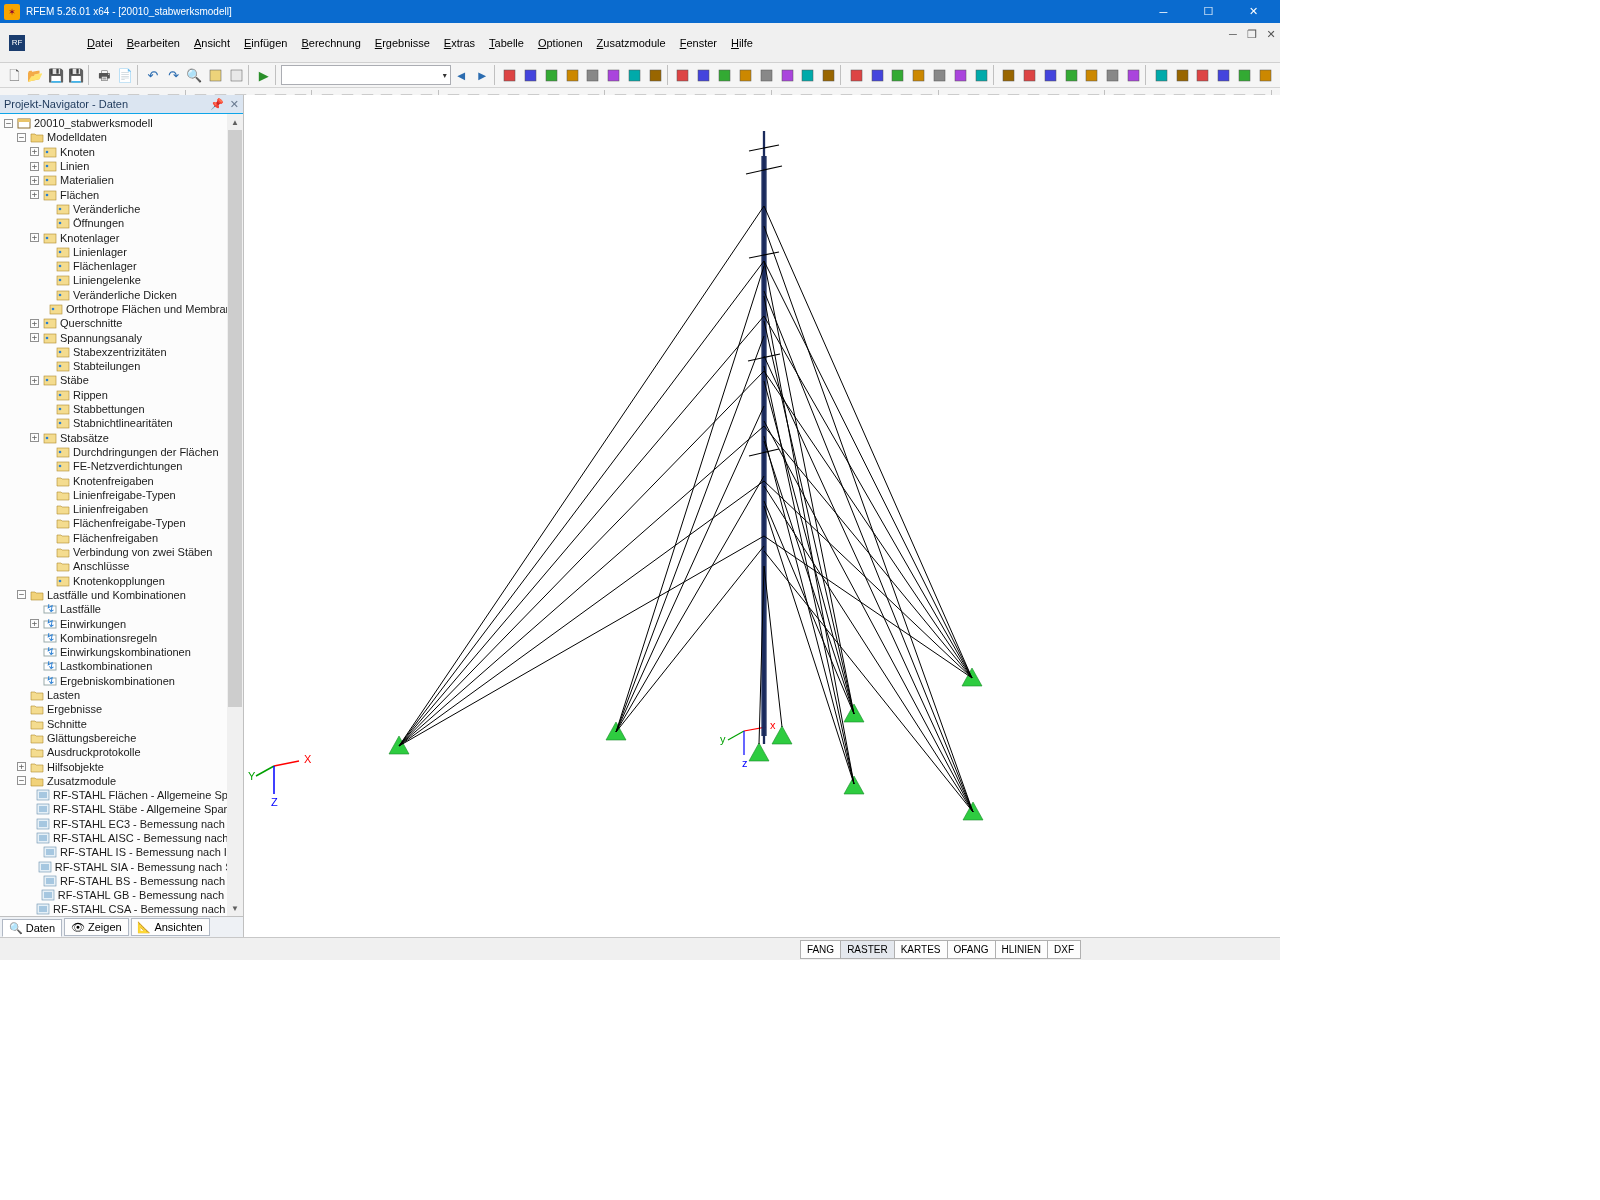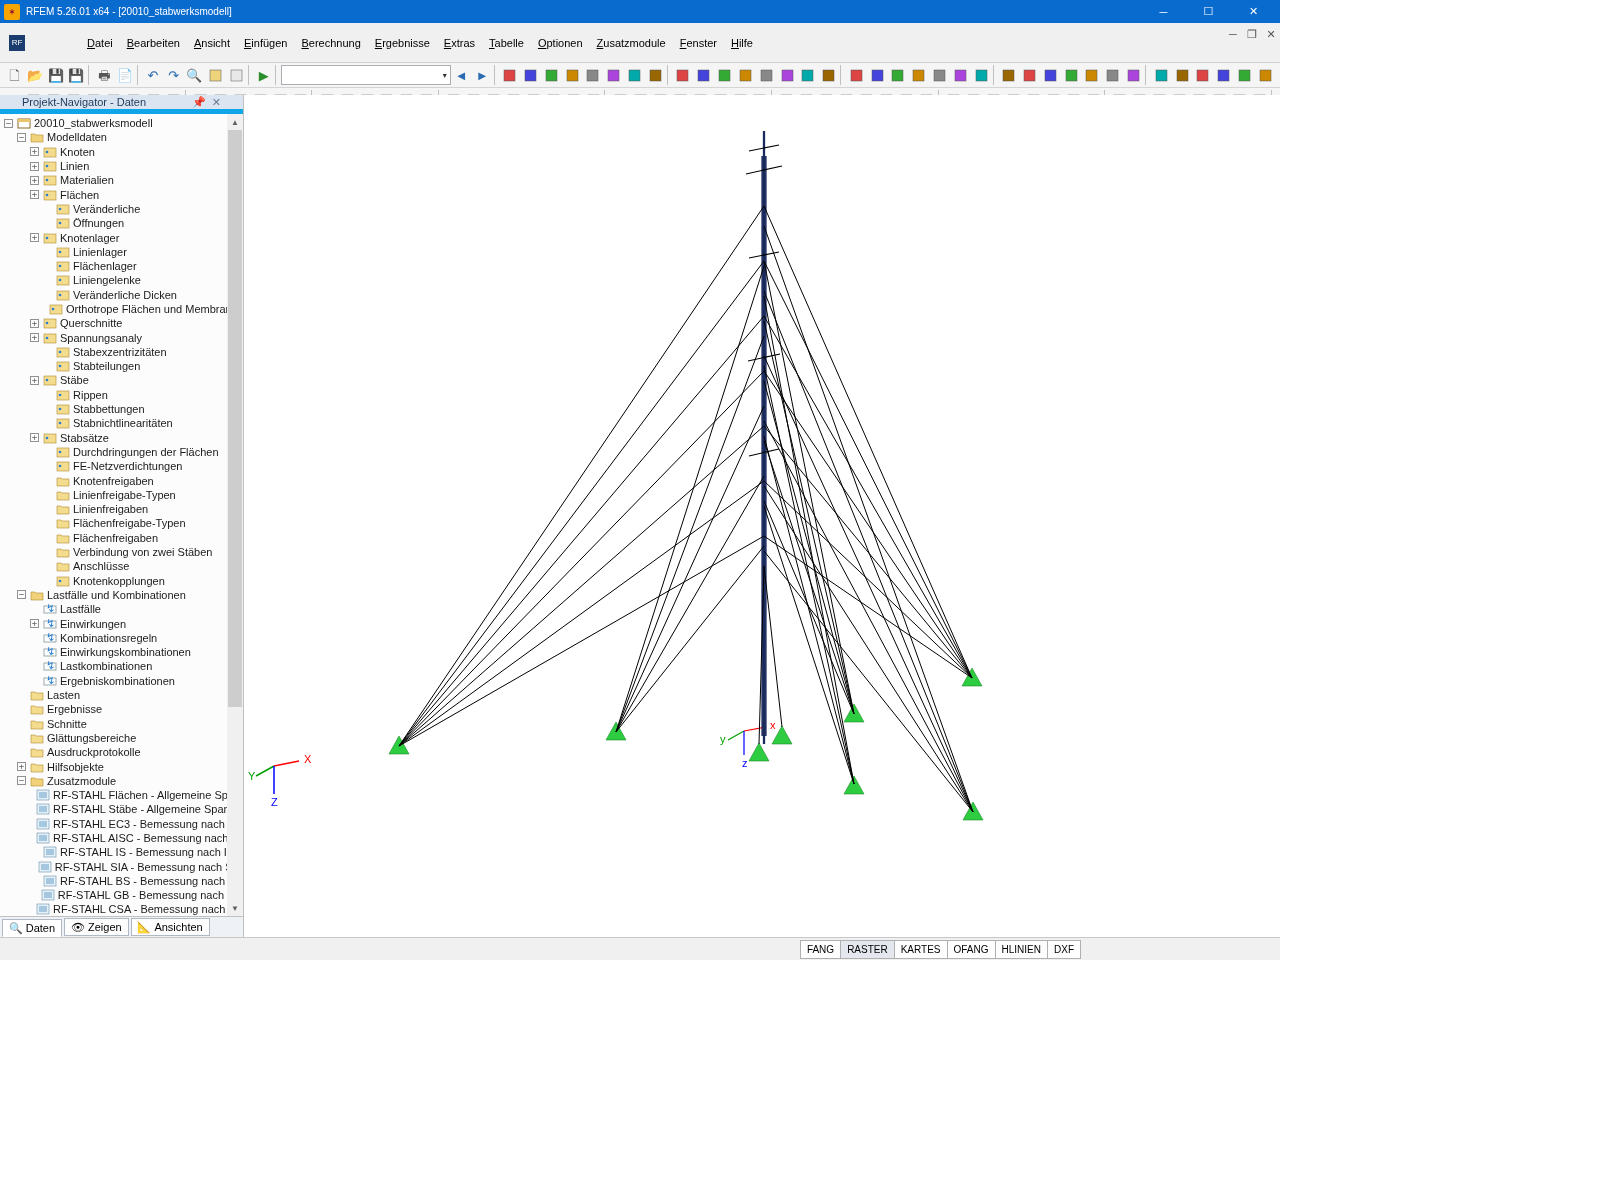--- a/index.html
+++ b/index.html
@@ -16,21 +16,21 @@
 .mdi-btns { position:absolute; right:1px; top:0; height:22px; display:flex; align-items:center; gap:3px; }
 .mdi-btns span { width:16px; height:16px; display:flex; align-items:center; justify-content:center; color:#555; }
 .toolbar { height:25px; background:#f5f5f5; border-bottom:1px solid #d4d4d4; display:flex; align-items:center; padding:1px 4px; gap:0; }
 .tb { width:22px; height:22px; display:flex; align-items:center; justify-content:center; cursor:pointer; }
 .tbsep { width:5px; height:20px; margin:0 1px; border-left:1px solid #c0c0c0; }
 .tb svg,.tb span { pointer-events:none; }
 .dropdown-box { height:20px; min-width:170px; border:1px solid #abadb3; background:#fff; display:flex; align-items:center; padding:0 3px; font-size:11px; justify-content:flex-end; }
 .dropdown-box::after { content:"▾"; font-size:8px; color:#333; }
 .main { position:absolute; top:95px; bottom:23px; left:0; right:0; display:flex; }
 .sidebar { width:244px; background:#fcfcfc; border-right:1px solid #c0c0c0; display:flex; flex-direction:column; }
-.panel-head { height:19px; background:#dbe5f1; border-bottom:5px solid #0ea5e9; padding:0 22px; display:flex; align-items:center; font-size:11px; color:#1e395b; justify-content:space-between; }
+.panel-head { height:19px; background:#dbe5f1; border-bottom:1px solid #0ea5e9; padding:0 4px; display:flex; align-items:center; font-size:11px; color:#1e395b; justify-content:space-between; }
 .panel-head .icons { display:flex; gap:6px; color:#6a7a90; font-size:9px; }
 .tree-wrap { flex:1; overflow-y:auto; overflow-x:hidden; position:relative; }
 .tree { padding:2px 0 2px 4px; }
 .tree-row { display:flex; align-items:center; height:14.3px; white-space:nowrap; cursor:default; }
 .expander { width:11px; text-align:center; font-size:10px; color:#636363; font-family:monospace; }
 .folder { width:14px; height:12px; display:inline-flex; align-items:center; justify-content:center; margin:0 3px 0 1px; }
 .folder svg { display:block; }
 .lbl { font-size:11px; color:#1a1a1a; }
 .lbl.bold { font-weight:400; }
 .indent0 { padding-left:0; } .indent1 { padding-left:13px; } .indent2 { padding-left:26px; } .indent3 { padding-left:39px; }

